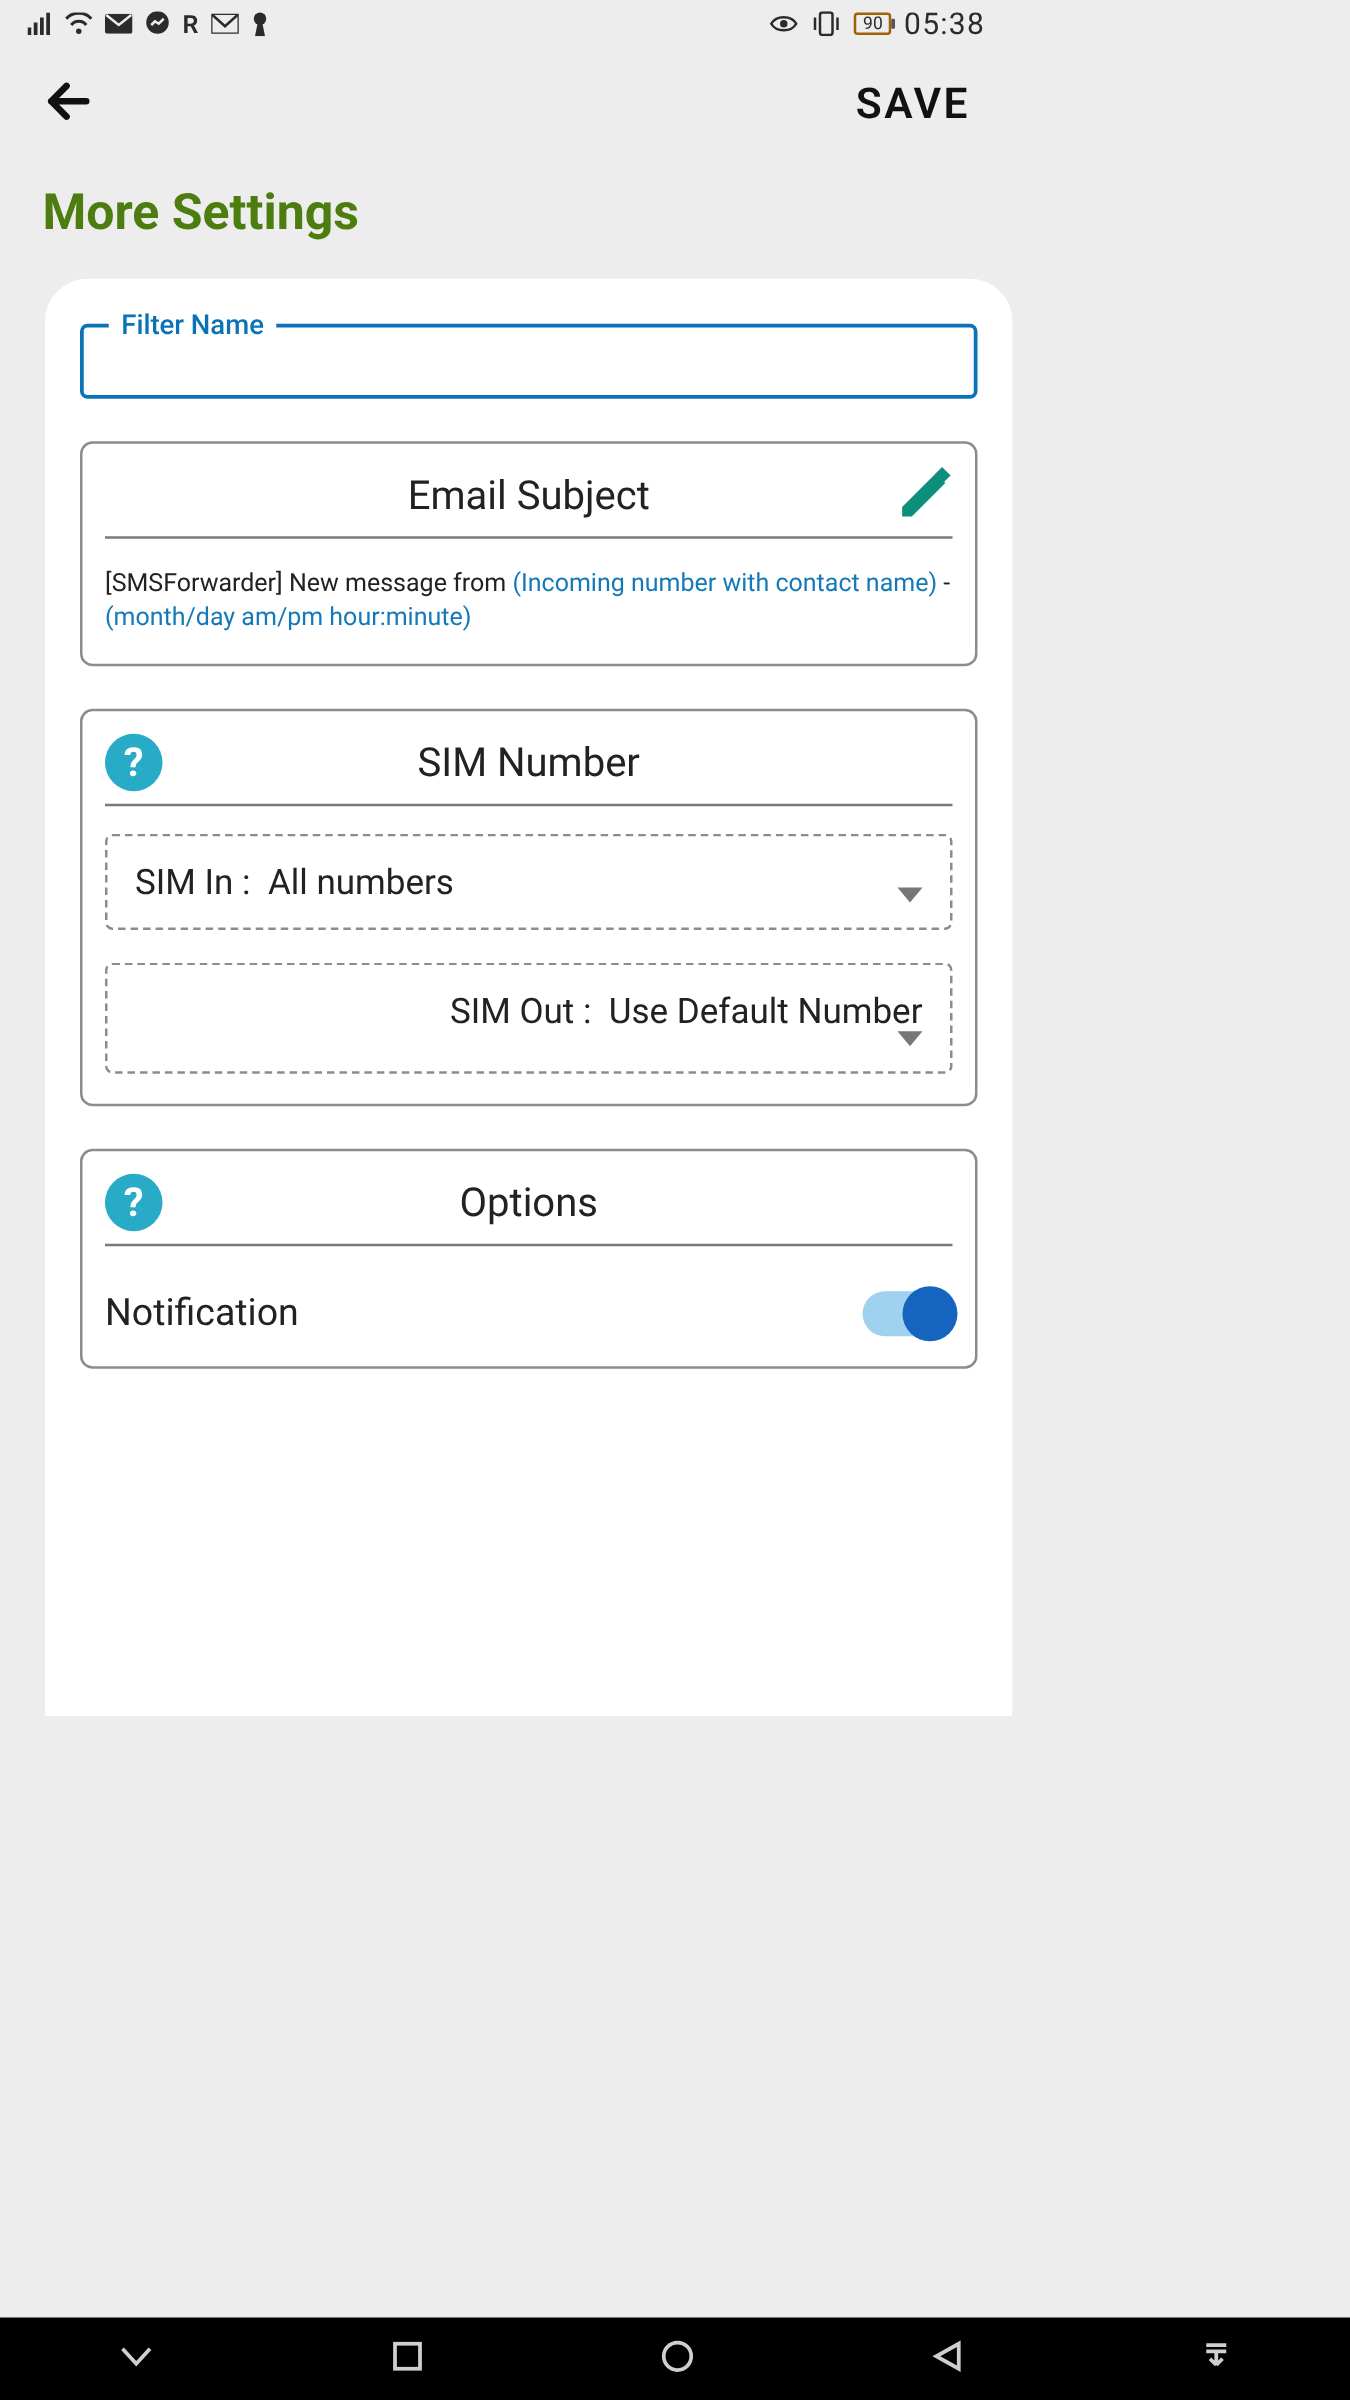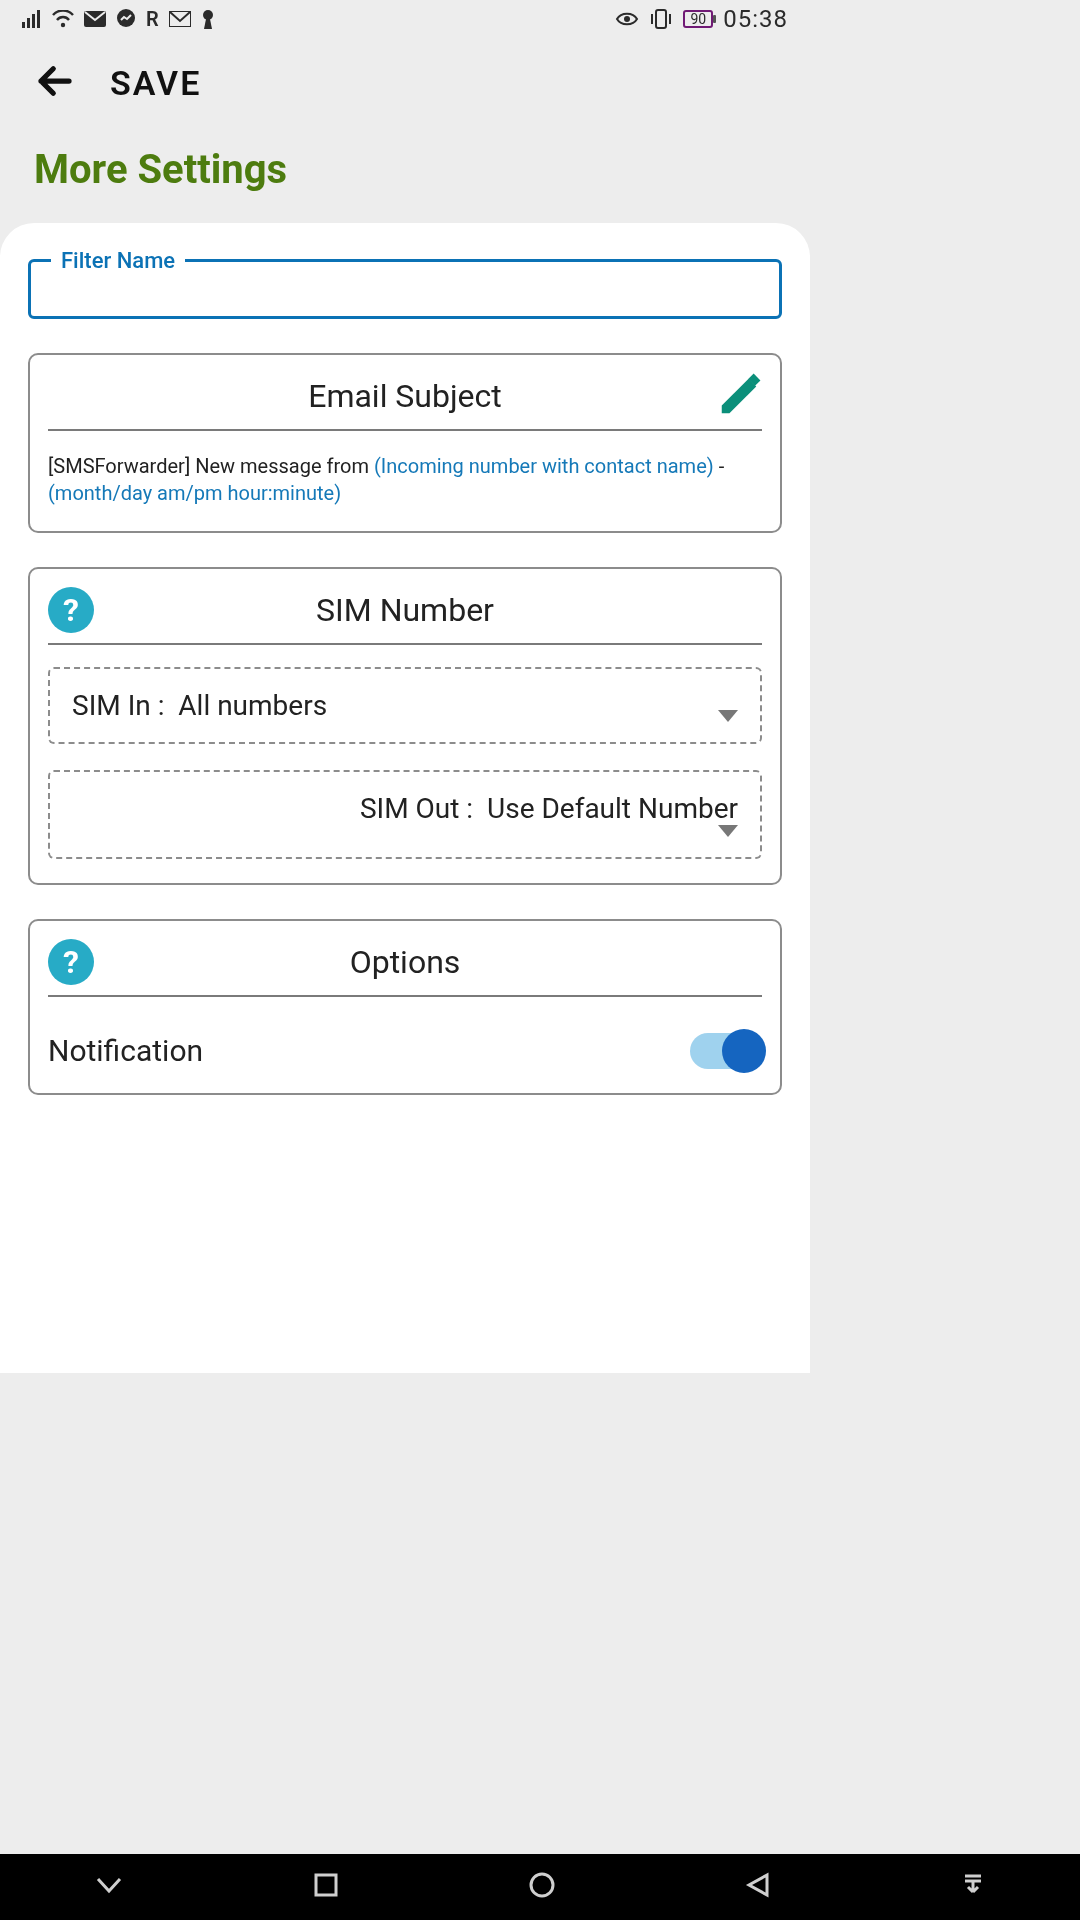--- a/index.html
+++ b/index.html
@@ -2,34 +2,34 @@
 <html><head>
 <meta charset="utf-8">
 <style>
   * { box-sizing: border-box; margin: 0; padding: 0; }
   html, body { width: 810px; height: 1440px; font-family: "Roboto", "Helvetica Neue", Arial, sans-serif; background: #EDEDED; overflow: hidden; }
 
   
   .status-bar { height: 38px; display: flex; align-items: center; justify-content: space-between; padding: 0 22px; color:#2B2B2B; font-size:20px; }
   .status-left, .status-right { display:flex; align-items:center; gap:10px; }
   .status-icon { display:inline-flex; align-items:center; }
-  .battery-box { border:2px solid #701a75; border-radius:3px; padding:0 5px; font-size:14px; line-height:14px; position:relative; }
+  .battery-box { border:2px solid #a16207; border-radius:3px; padding:0 5px; font-size:14px; line-height:14px; position:relative; }
   .battery-box::after { content:""; position:absolute; right:-5px; top:3px; width:3px; height:8px; background:#555; border-radius:1px; }
   .clock { font-size:24px; letter-spacing:1px; color:#2B2B2B; }
 
   
-  .app-bar { height:90px; display:flex; align-items:center; padding:0 34px;gap:34px; }
+  .app-bar { height:90px; display:flex; align-items:center; justify-content:space-between; padding:0 34px;gap:34px; }
   .back-btn svg { width:42px; height:42px; }
   .save-btn { font-size:34px; font-weight:600; letter-spacing:2px; color:#111; cursor:pointer; }
 
   
   .page-title { font-size:40px; font-weight:700; padding:18px 34px 30px; color:#4d7c0f; }
 
   
-  .surface { background:#fff; border-radius:34px 34px 0 0; padding:36px 28px 0; height: calc(1440px - 38px - 90px - 96px - 66px); overflow:hidden; }
+  .surface { background:#fff; border-radius:34px 34px 0 0; padding:36px 28px 0; height: calc(1440px - 38px - 90px - 96px - 66px); overflow:hidden;margin-left:36px; }
 
   
   .filter-field { position:relative; border:3px solid #0B72B5; border-radius:6px; padding:32px 20px 22px; margin-bottom:34px; }
   .filter-field .legend { position:absolute; top:-14px; left:20px; background:#fff; padding:0 10px; color:#0B72B5; font-size:22px; font-weight:500; }
   .filter-input-wrap { display:flex; align-items:center; font-size:30px; color:#111; }
   .filter-input-wrap .underline { text-decoration:underline; text-decoration-color:#666; }
   .caret { display:inline-block; width:3px; height:34px; background:#0B72B5; margin-left:1px; animation:blink 1s step-start infinite; vertical-align:middle; }
   @keyframes blink { 50% { opacity:0; } }
 
   

